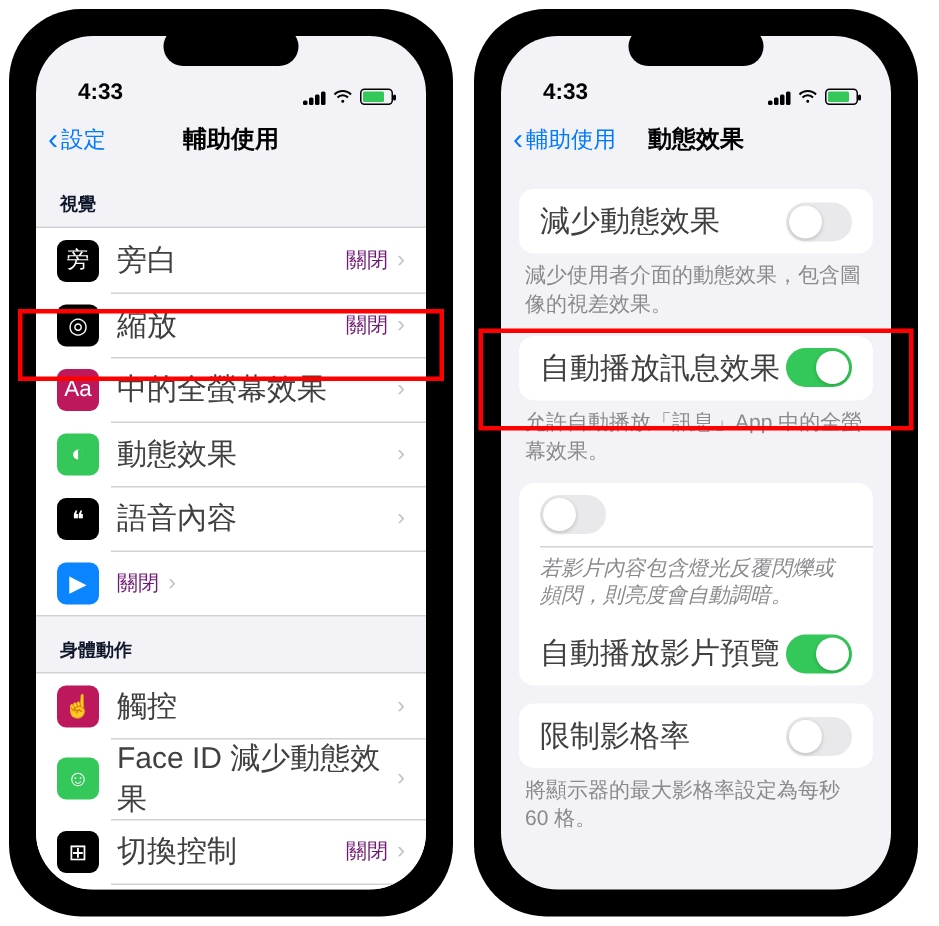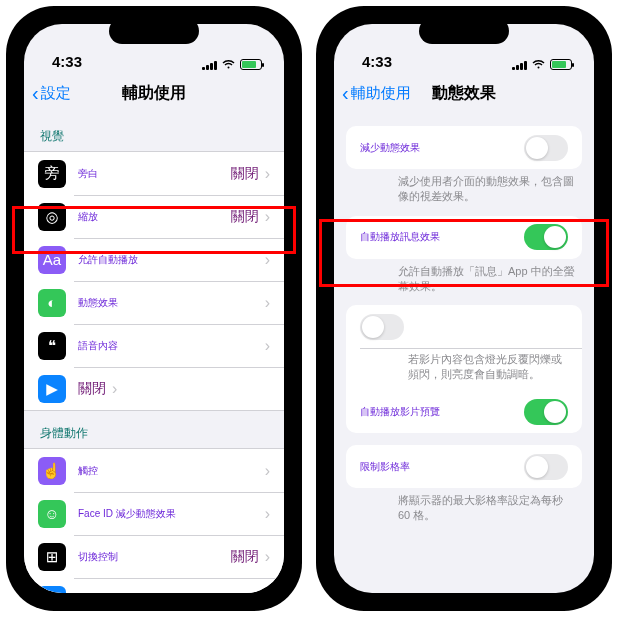--- a/index.html
+++ b/index.html
@@ -69,22 +69,23 @@
     gap: 2px;
   }
   .back-chevron { font-size: 20px; line-height: 1; }
   .title { font-weight: 600; font-size: 16px; }
   .content {
     height: calc(100% - 90px);
     overflow: hidden;
   }
   .section-header {
     font-size: 12px;
-    color: #0f766e;
+    color: #0f172a;
     padding: 14px 16px 6px 16px;
+    font-weight: bold;
   }
   .list {
     background: #fff;
     border-top: 0.5px solid #d1d1d6;
     border-bottom: 0.5px solid #d1d1d6;
   }
   .row {
     display: flex;
     align-items: center;
     min-height: 43px;
@@ -107,21 +108,21 @@
     height: 28px;
     border-radius: 6px;
     margin-right: 12px;
     display: flex;
     align-items: center;
     justify-content: center;
     color: #fff;
     font-size: 15px;
     flex-shrink: 0;
   }
-  .label { flex: 1; font-size: 10px; color: #6d28d9; }
+  .label { flex: 1; font-size: 20px; color: #404040; }
   .value { color: #701a75; font-size: 14px; margin-right: 6px; }
   .chev { color: #c5c5c8; font-size: 16px; }
   .toggle {
     width: 44px;
     height: 26px;
     border-radius: 13px;
     position: relative;
     transition: background .2s;
   }
   .toggle.off { background: #e9e9eb; }
@@ -146,29 +147,28 @@
   
   .group {
     background: #fff;
     margin: 12px 12px 0 12px;
     border-radius: 10px;
     overflow: visible;
     position: relative;
   }
   .group .row::after { left: 14px; }
   .group-note {
-    font-size: 11px;
+    font-size: 14px;
     color: #8a8a8e;
     padding: 5px 16px 0 16px;
     line-height: 1.35;
-    margin-left: 48px;
   }
   
   .c-black { background:#000; }
-  .c-blue2 { background:#8b5cf6; }
+  .c-blue2 { background:#be185d; }
   .c-green { background:#34c759; }
   .c-blue  { background:#0a84ff; }
   
   .battery { width:22px; height:11px; border:1px solid #000; border-radius:3px; position:relative; }
   .battery::after { content:""; position:absolute; right:-3px; top:3px; width:2px; height:4px; background:#000; border-radius:1px;}
   .battery-fill { position:absolute; left:1px; top:1px; bottom:1px; width:70%; background:#34c759; border-radius:1px;}
   .sigbars { display:flex; gap:1px; align-items:flex-end; height:11px;}
   .sigbars span { width:3px; background:#000; border-radius:1px;}
 </style>
 </head>
@@ -211,21 +211,21 @@
             <div class="chev">›</div>
           </div>
           <div class="row">
             <div class="iconbox c-black">◎</div>
             <div class="label">縮放</div>
             <div class="value">關閉</div>
             <div class="chev">›</div>
           </div>
           <div class="row">
             <div class="iconbox c-blue2">Aa</div>
-            <div class="label">允許自動播放</div>
+            <div class="label">中的全螢幕效果</div>
             <div class="chev">›</div>
           </div>
           <div class="row">
             <div class="iconbox c-green">◐</div>
             <div class="label">動態效果</div>
             <div class="chev">›</div>
           </div>
           <div class="row">
             <div class="iconbox c-black">❝</div>
             <div class="label">語音內容</div>
@@ -313,21 +313,21 @@
             </div>
           </div>
         </div>
         <div class="group-note">允許自動播放「訊息」App 中的全螢幕效果。</div>
         <div class="group">
           <div class="row no-icon">
             <div class="toggle off">
               <div class="knob"></div>
             </div>
           </div>
-          <div class="group-note" style="padding: 4px 14px 8px;">若影片內容包含燈光反覆閃爍或頻閃，則亮度會自動調暗。</div>
+          <div class="group-note" style="padding: 4px 14px 8px; font-style: italic;">若影片內容包含燈光反覆閃爍或頻閃，則亮度會自動調暗。</div>
           <div class="row no-icon">
             <div class="label">自動播放影片預覽</div>
             <div class="toggle on">
               <div class="knob"></div>
             </div>
           </div>
         </div>
         <div class="group">
           <div class="row no-icon">
             <div class="label">限制影格率</div>

